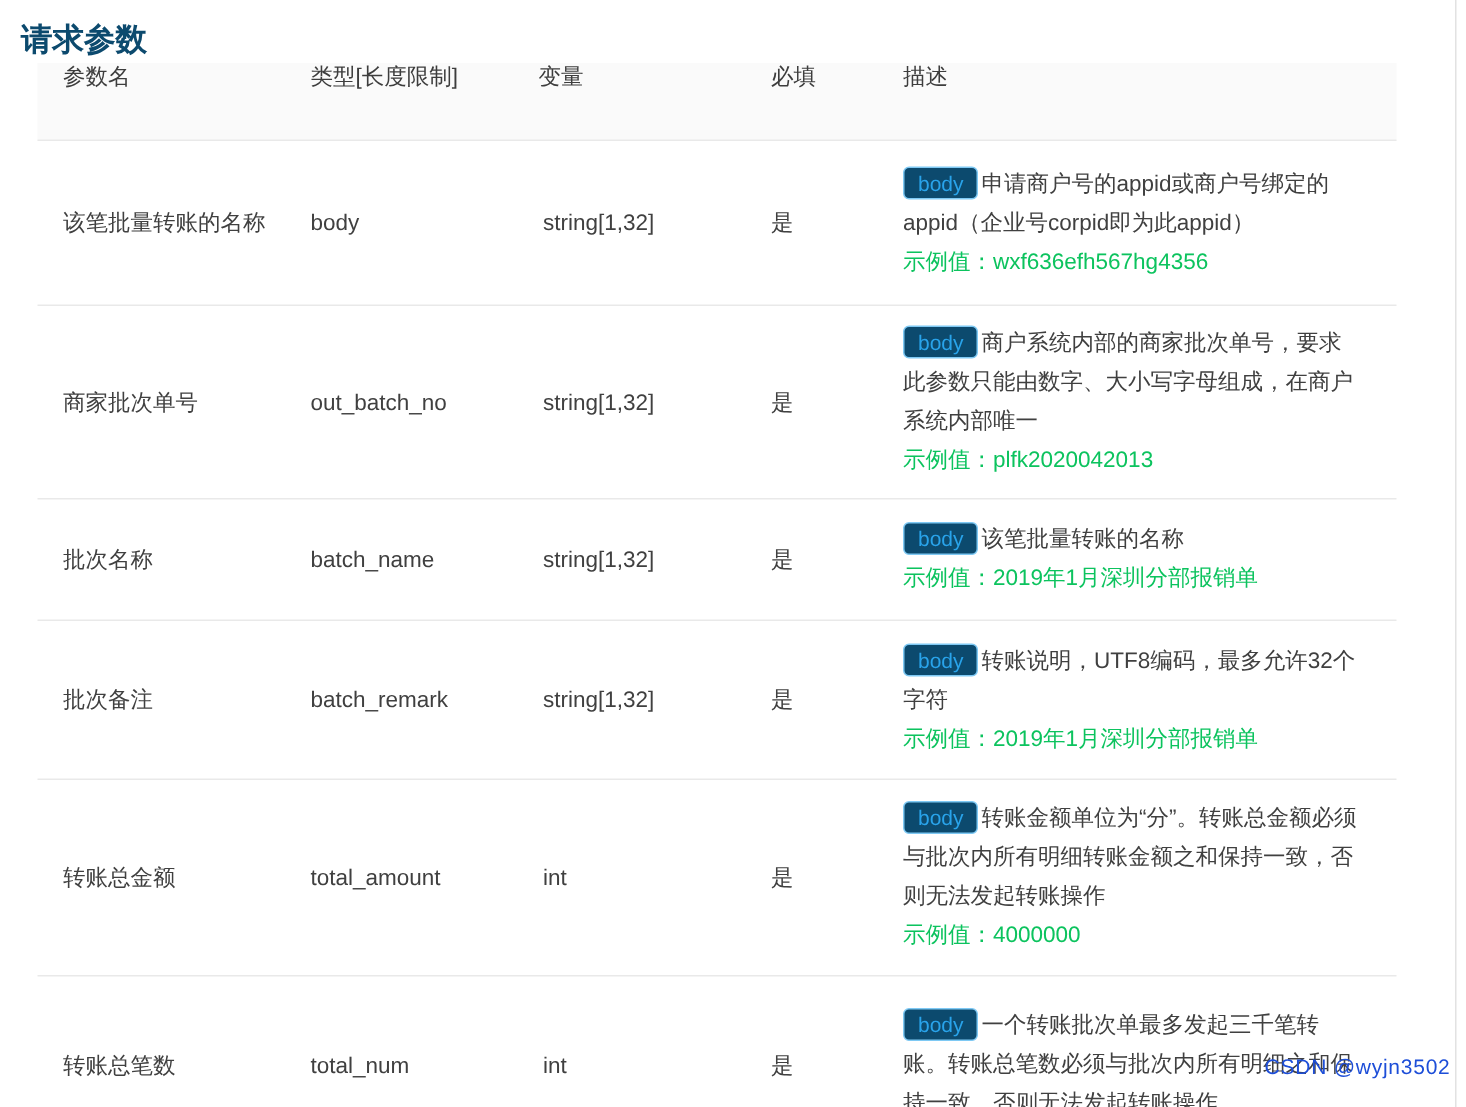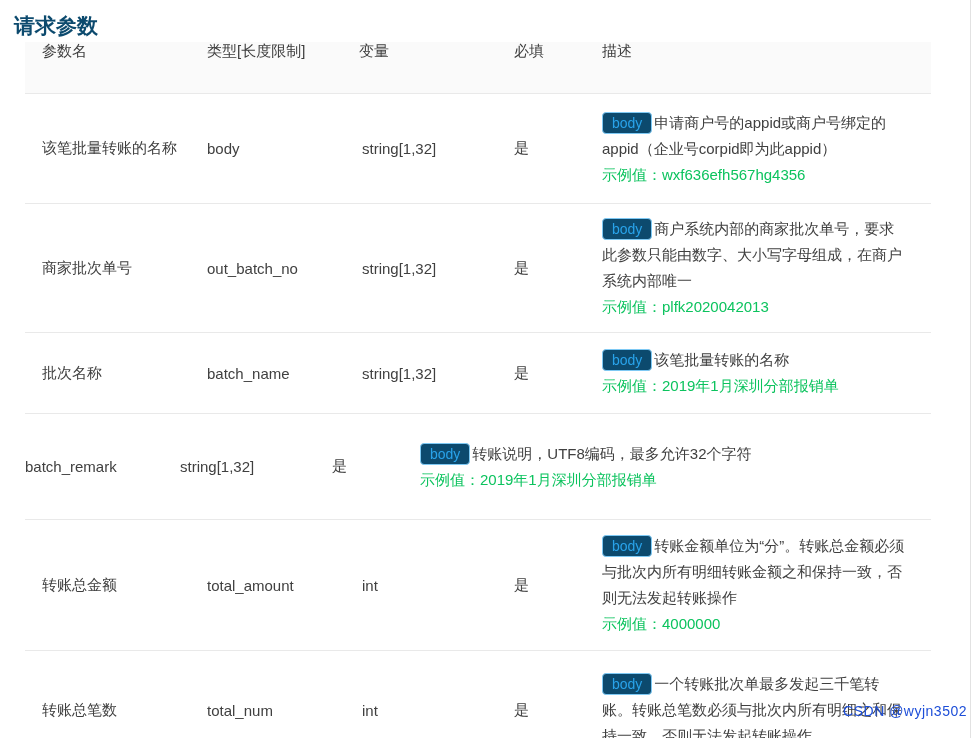--- a/index.html
+++ b/index.html
@@ -135,20 +135,21 @@
     <div class="cell c2">batch_name</div>
     <div class="cell c3">string[1,32]</div>
     <div class="cell c4">是</div>
     <div class="cell c5">
       <div class="desc-text"><span class="badge">body</span><span>该笔批量转账的名称</span></div>
       <div class="example">示例值：2019年1月深圳分部报销单</div>
     </div>
   </div>
 
   <div class="row r4">
+    <div class="cell c1">批次备注</div>
     <div class="cell c2">batch_remark</div>
     <div class="cell c3">string[1,32]</div>
     <div class="cell c4">是</div>
     <div class="cell c5">
       <div class="desc-text"><span class="badge">body</span><span>转账说明，UTF8编码，最多允许32个字符</span></div>
       <div class="example">示例值：2019年1月深圳分部报销单</div>
     </div>
   </div>
 
   <div class="row r5">

